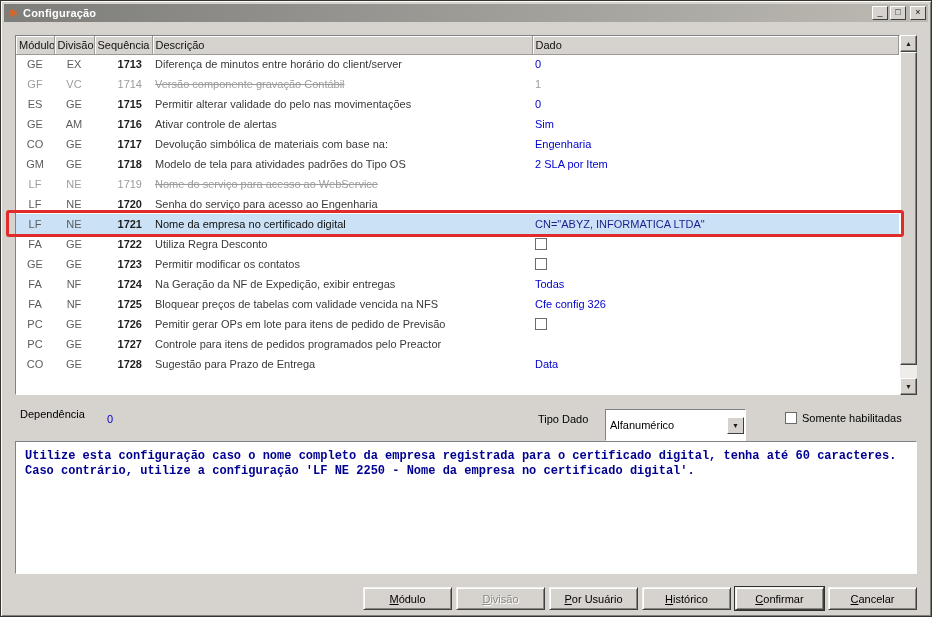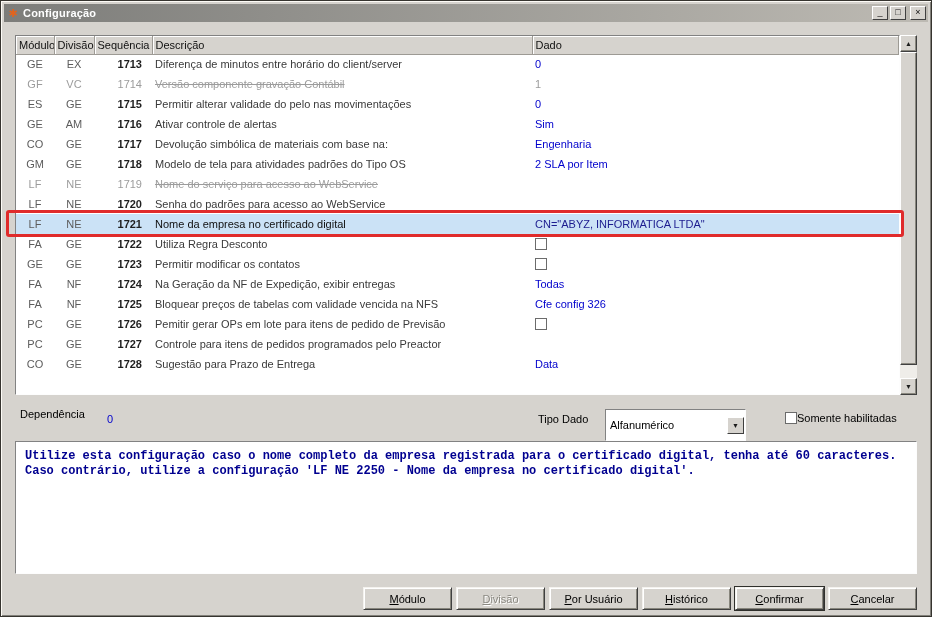--- a/index.html
+++ b/index.html
@@ -89,21 +89,21 @@
     position:absolute; left:590px; top:1px; width:141px; height:32px;
     background:#ffffff; border:1px solid; border-color:#828282 #fdfdfd #fdfdfd #828282;
     display:flex; align-items:center;
   }
   .combo-value { flex:1; padding:0 4px; font-size:11px; color:#000; white-space:nowrap; overflow:hidden; }
   .combo-btn {
     width:17px; height:17px; margin:1px; background:#d6d3ce;
     border:1px solid; border-color:#ffffff #404040 #404040 #ffffff;
     font-size:7px; display:flex; align-items:center; justify-content:center; color:#1b1b1b;
   }
-  .chk-group { position:absolute; left:770px; top:4px; display:flex; align-items:center; }
+  .chk-group { position:absolute; left:770px; top:4px; display:flex; align-items:center; gap:5px; }
   .checkbox { width:12px; height:12px; background:#fff; border:1px solid #6b6b6b; }
   
   .desc-box {
     margin-top:11px; height:133px; flex:0 0 133px; background:#ffffff;
     border:1px solid; border-color:#828282 #fdfdfd #fdfdfd #828282;
     padding:7px 9px; overflow:hidden;
     font-family:"Liberation Mono", monospace; font-weight:bold;
     font-size:12px; line-height:15px; color:var(--desc-text,#000090);
     white-space:nowrap;
   }
@@ -201,21 +201,21 @@
     <td class="c-mod">LF</td>
     <td class="c-div">NE</td>
     <td class="c-seq">1719</td>
     <td class="c-desc">Nome do serviço para acesso ao WebService</td>
     <td class="c-dado"></td>
   </tr>
               <tr class="grid-row state-normal">
     <td class="c-mod">LF</td>
     <td class="c-div">NE</td>
     <td class="c-seq">1720</td>
-    <td class="c-desc">Senha do padrões para acesso ao WebService</td>
+    <td class="c-desc">Senha do serviço para acesso ao Engenharia</td>
     <td class="c-dado"></td>
   </tr>
               <tr class="grid-row state-selected">
     <td class="c-mod">LF</td>
     <td class="c-div">NE</td>
     <td class="c-seq">1721</td>
     <td class="c-desc">Nome da empresa no certificado digital</td>
     <td class="c-dado">CN="ABYZ, INFORMATICA LTDA"</td>
   </tr>
               <tr class="grid-row state-normal">

